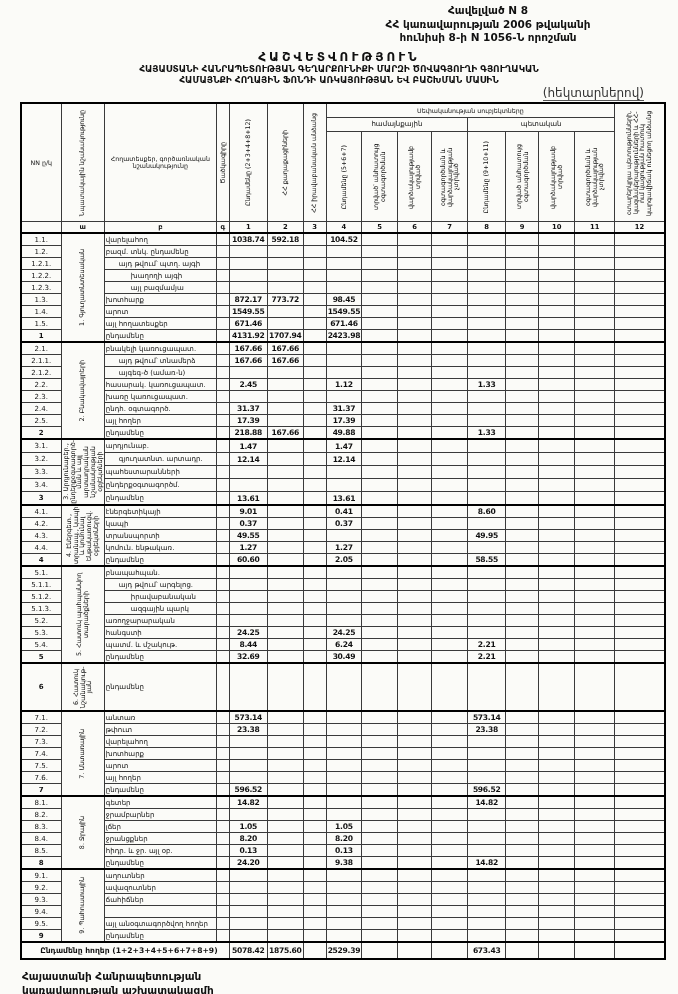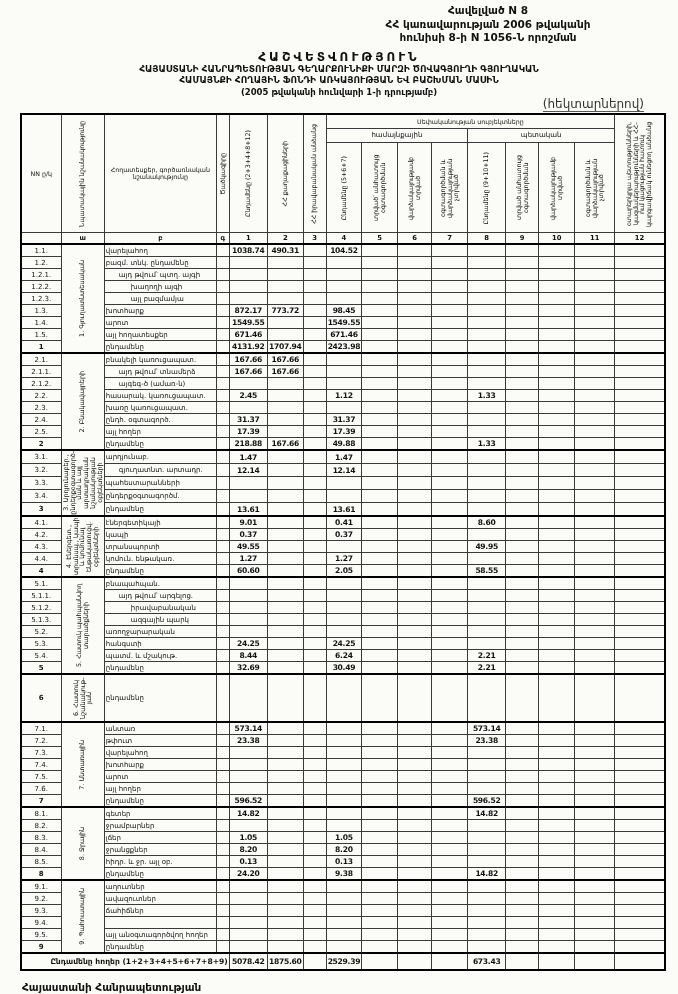--- a/index.html
+++ b/index.html
@@ -41,42 +41,41 @@
   td.lbl{text-align:left;font-size:7px;white-space:nowrap;margin-left:32px;}
   td.ind1{padding-left:14px;}
   td.ind2{padding-left:26px;}
   td.val{text-align:center;font-size:7.6px;font-weight:bold;letter-spacing:-0.3px;}
   tr.numrow td{height:10px;font-size:6.8px;font-weight:bold;text-align:center;}
   tr.totalrow td{border-top:1.6px solid #000;}
   tr.totalrow td.nn{font-weight:bold;}
   tr.grpstart td{border-top:2px solid #000;}
   tr.tall td{height:46px;}
   tr.grandrow td{border-top:2.2px solid #000;border-bottom:2px solid #000;height:15px;}
-  td.grandlbl{font-size:7.6px;font-weight:bold;text-align:right;padding-left:8px;white-space:nowrap;}
+  td.grandlbl{font-size:7.6px;font-weight:bold;text-align:center;padding-left:8px;white-space:nowrap;}
 
   
   .footer{display:flex;justify-content:space-between;align-items:flex-end;
     margin:10px 60px 0 22px;}
   .foot-left{font-weight:bold;font-size:10.5px;line-height:1.3;}
 </style>
 </head>
 <body>
 
 <div class="page">
 
   <div class="appendix">
     <div>Հավելված N 8</div>
     <div>ՀՀ կառավարության 2006 թվականի</div>
     <div>հունիսի 8-ի N 1056-Ն որոշման</div>
   </div>
 
   <div class="rtitle">ՀԱՇՎԵՏՎՈՒԹՅՈՒՆ</div>
   <div class="subtitle">ՀԱՅԱՍՏԱՆԻ ՀԱՆՐԱՊԵՏՈՒԹՅԱՆ ԳԵՂԱՐՔՈՒՆԻՔԻ ՄԱՐԶԻ ԾՈՎԱԳՅՈՒՂԻ ԳՅՈՒՂԱԿԱՆ</div>
   <div class="subtitle">ՀԱՄԱՅՆՔԻ ՀՈՂԱՅԻՆ ՖՈՆԴԻ ԱՌԿԱՅՈՒԹՅԱՆ ԵՎ ԲԱՇԽՄԱՆ ՄԱՍԻՆ</div>
-  <div class="paren">(2005 թվականի հունվարի 1-ի դրությամբ)</div>
   <div class="unitsrow">
     <span class="units">(հեկտարներով)</span>
   </div>
 
   <table>
     <colgroup>
       <col style="width:40px">
         <col style="width:34px">
         <col style="width:112px">
         <col style="width:13px">
@@ -168,21 +167,21 @@
           <td>12</td>
         </tr>
         <tr class="grpstart">
           <td class="nn">1.1.</td>
           <td class="grp" rowspan="9">
             <div class="rot">1. Գյուղատնտեսական</div>
           </td>
           <td class="lbl">վարելահող</td>
           <td></td>
           <td class="val">1038.74</td>
-          <td class="val">490.31</td>
+          <td class="val">592.18</td>
           <td class="val"></td>
           <td class="val">104.52</td>
           <td class="val"></td>
           <td class="val"></td>
           <td class="val"></td>
           <td class="val"></td>
           <td class="val"></td>
           <td class="val"></td>
           <td class="val"></td>
           <td class="val"></td>

